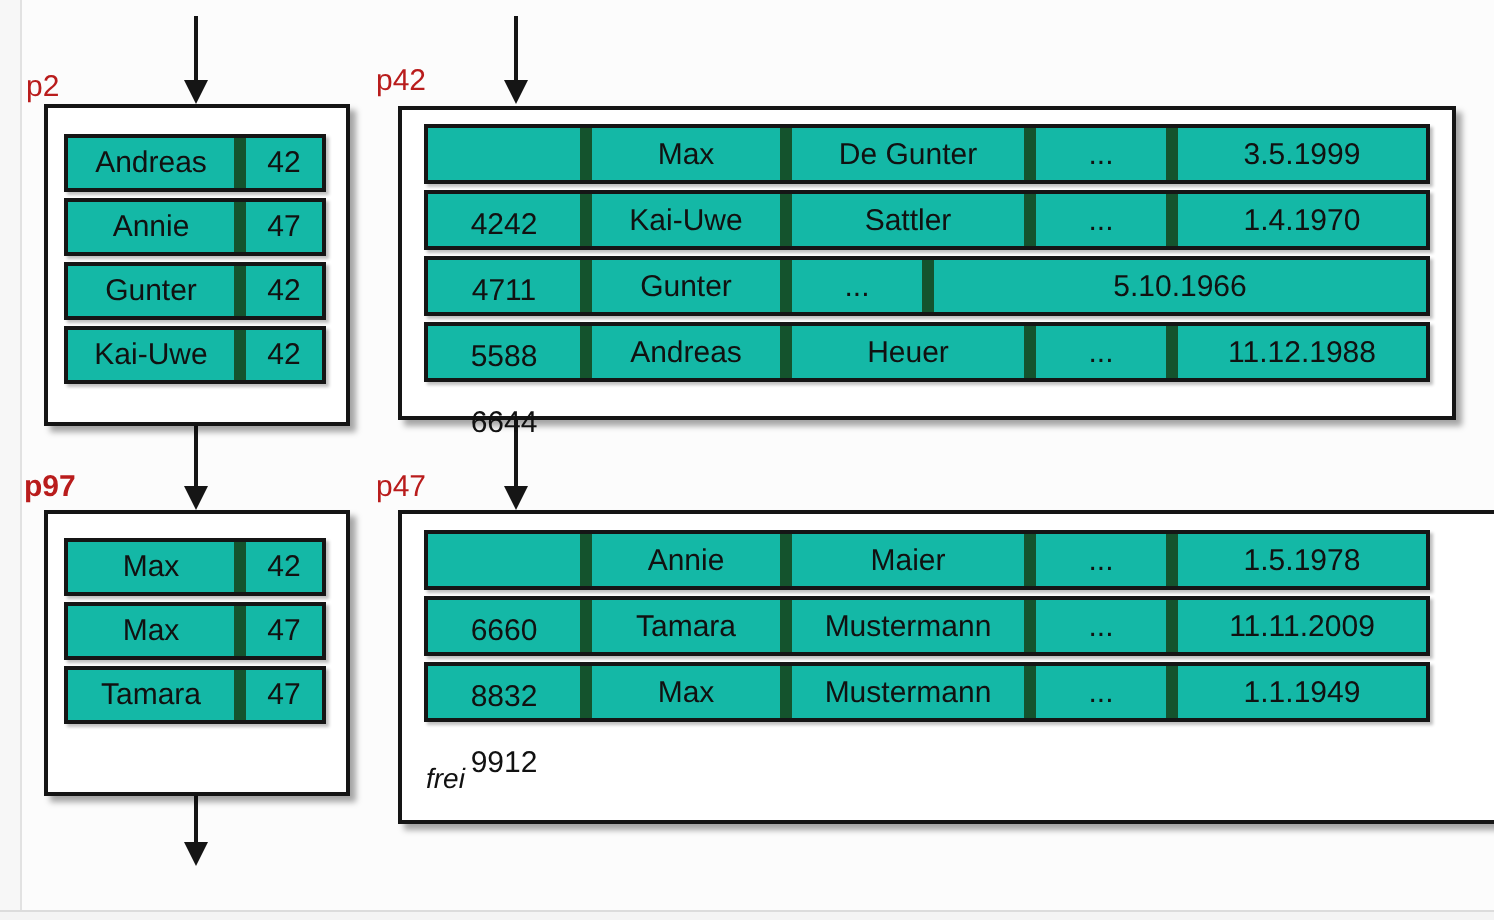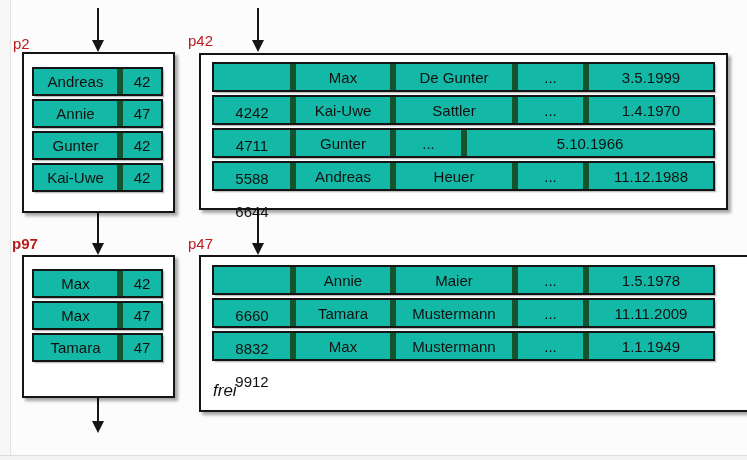--- a/index.html
+++ b/index.html
@@ -41,21 +41,21 @@
   .cell:first-child{border-left:none;}
   .small .c0{flex:0 0 83px;}
   .small .c1{flex:1;}
   .wide .c0{flex:0 0 76px;margin-top:48px;}
   .wide .c1{flex:0 0 100px;}
   .wide .c2{flex:0 0 122px;}
   .wide .c3{flex:0 0 71px;}
   .wide .c4{flex:1;}
 
   .free-label{
-    position:absolute;font-size:17px;font-style:italic;color:#111;
+    position:absolute;font-size:14px;font-style:italic;color:#111;
   }
 
   .arrow-line{position:absolute;width:2px;background:#151515;}
   .arrow-head{
     position:absolute;width:0;height:0;
     border-left:6px solid transparent;border-right:6px solid transparent;
     border-top:12px solid #151515;
   }
 </style>
 </head>

